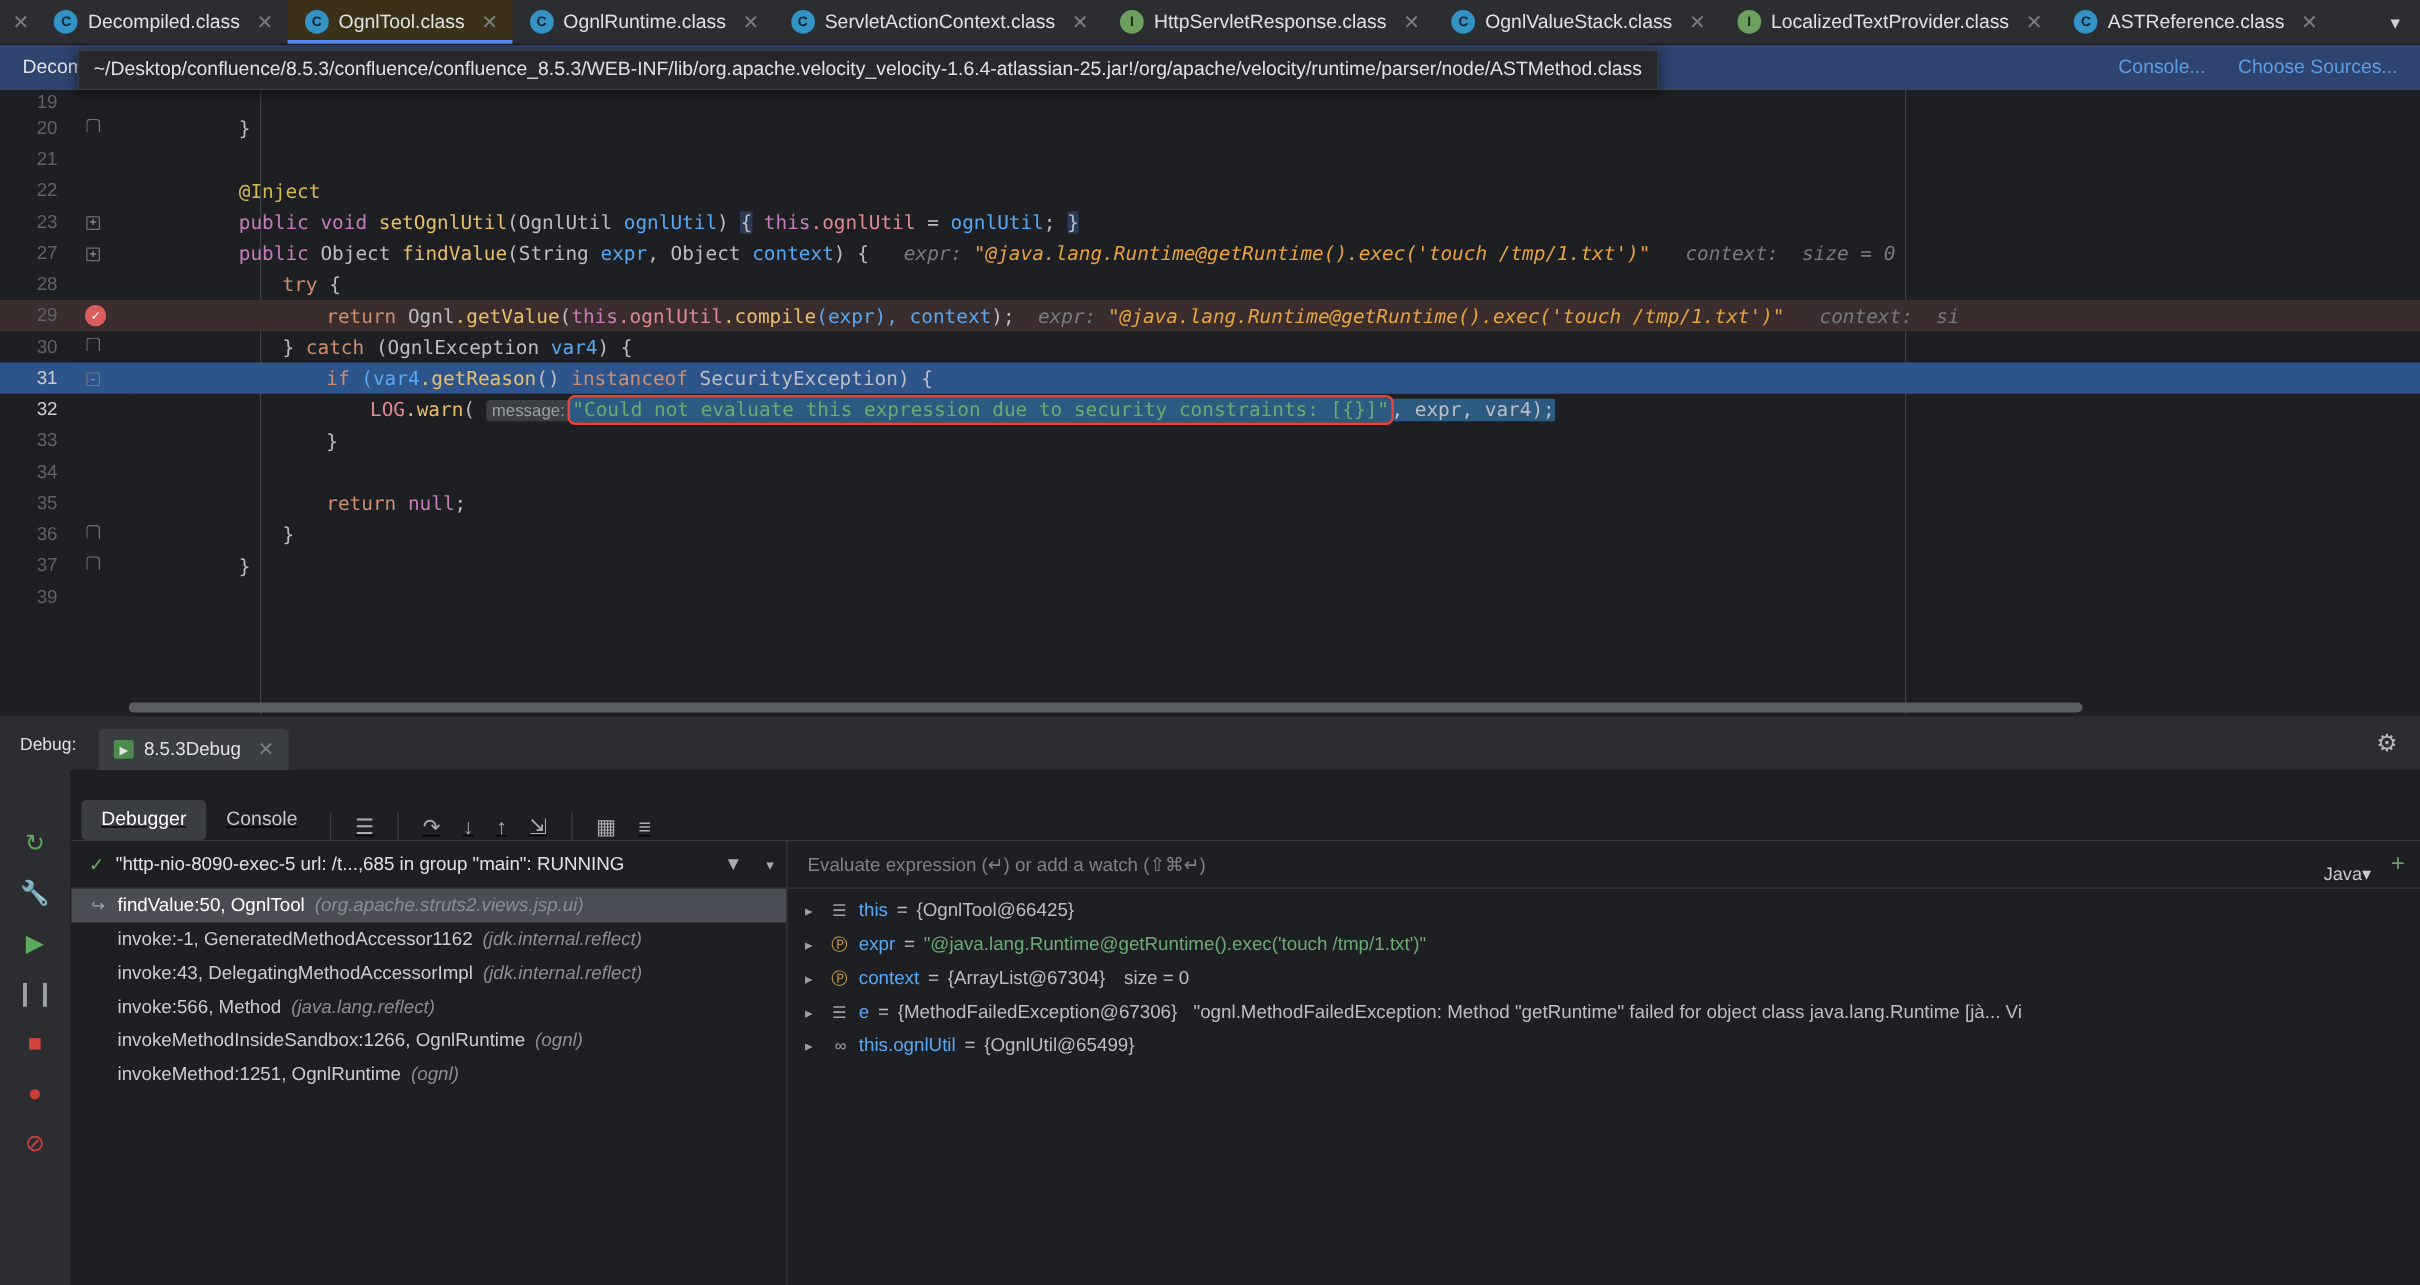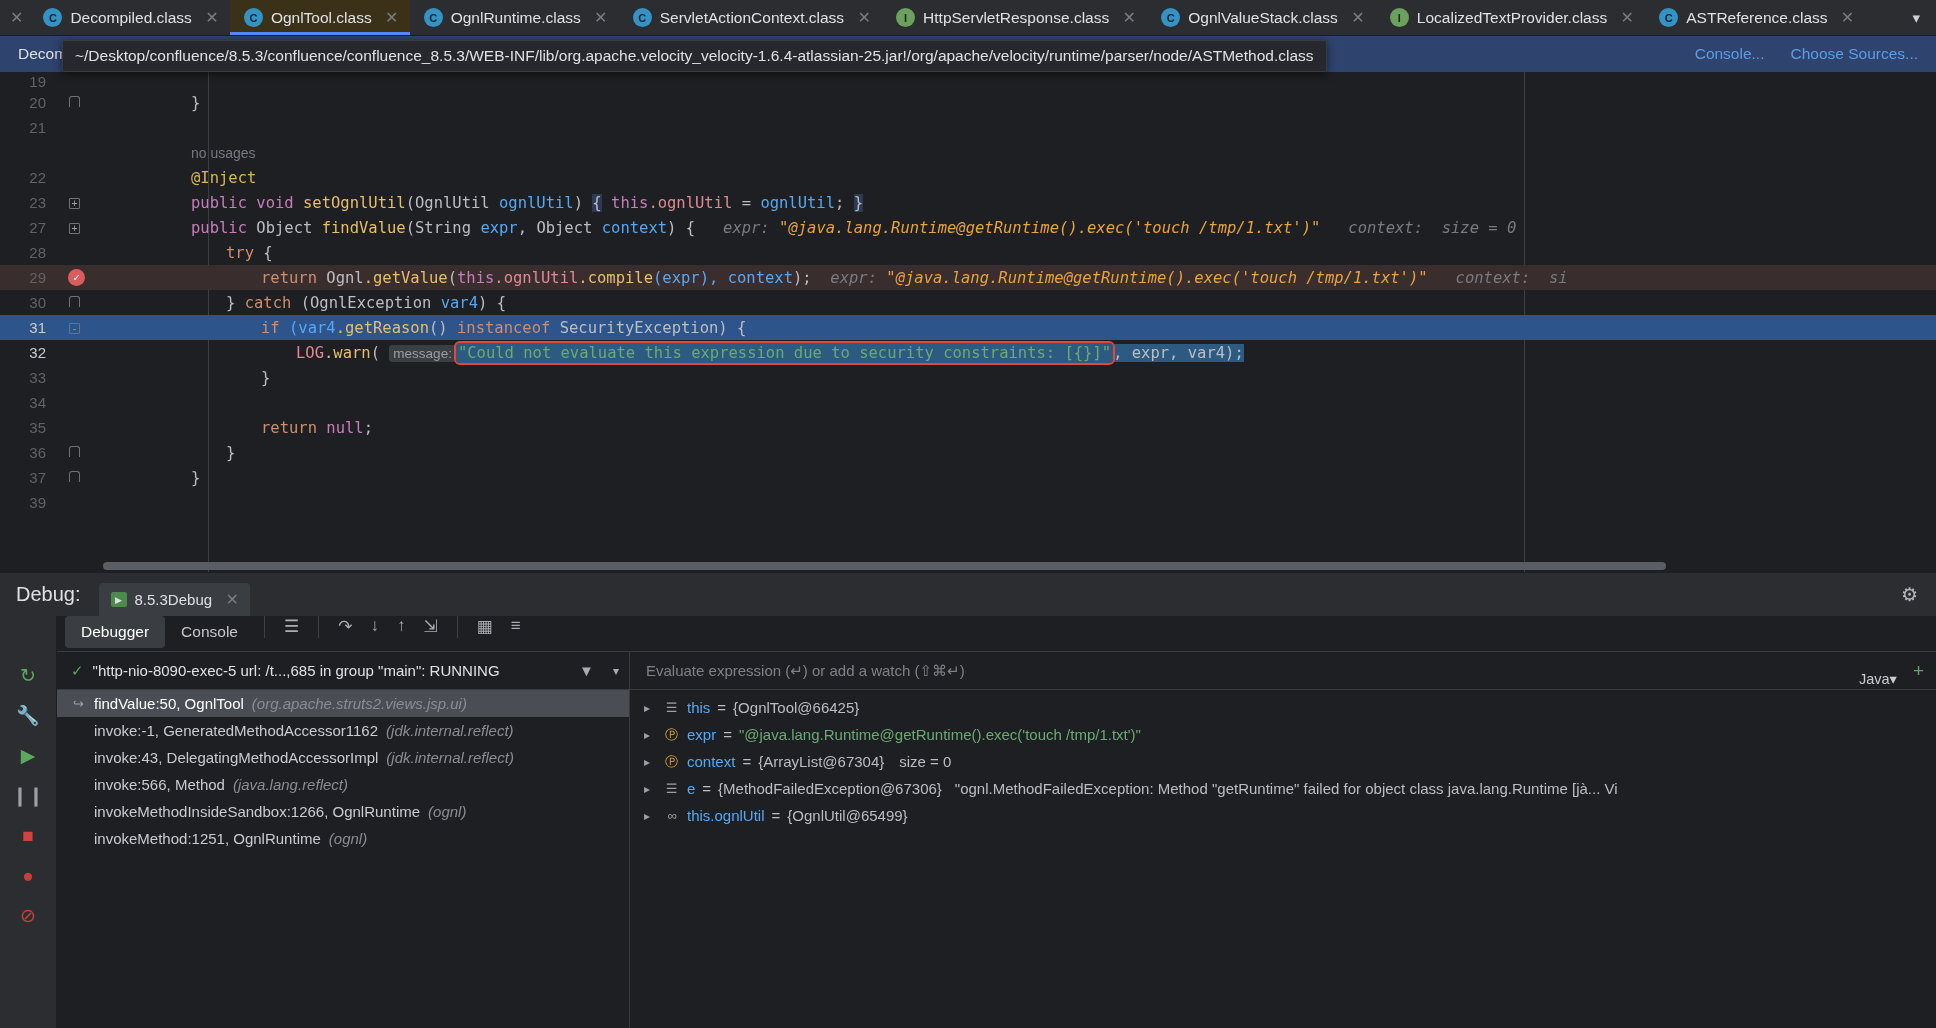--- a/index.html
+++ b/index.html
@@ -170,21 +170,21 @@
     position: absolute; left: 0; width: 86%; height: 8px;
     background: #5a5d63; border-radius: 4px;
   }
 
   
   .debug-header {
     position: absolute; left: 0; right: 0; bottom: 412px; height: 44px;
     background: #2b2d30; display: flex; align-items: center;
     padding-left: 16px; border-top: 1px solid #1e1f22;
   }
-  .debug-title { color: #dfe1e5; font-size: 20px; margin-right: 18px; }
+  .debug-title { color: #dfe1e5; font-size: 14px; margin-right: 18px; }
   .debug-tab {
     display: flex; align-items: center; gap: 8px;
     background: #3a3d41; border-radius: 4px 4px 0 0;
     padding: 7px 10px 7px 12px; font-size: 15px; color: #dfe1e5;
     position: relative; top: 5px;
   }
   .dbg-run-icon {
     width: 16px; height: 15px; background: #4d8a4d;
     border-radius: 2px; display:flex; align-items:center; justify-content:center;
     font-size: 9px; color: #dfe1e5;
@@ -203,22 +203,22 @@
     border-right: 1px solid #1e1f22;
   }
   .sb-icon { font-size: 19px; color: #9aa0a6; cursor: pointer; line-height: 1; }
   .sb-icon.green { color: #5ca85c; }
   .sb-icon.red { color: #d1443e; }
   .sb-icon.redcircle { color: #c9403a; }
 
   .debug-main { flex: 1 1 auto; display: flex; flex-direction: column; }
 
   .dbg-tabs {
-    height: 36px; display: flex; align-items: flex-start; gap: 0;
-    padding-left: 8px; border-bottom: 1px solid #393b40;
+    height: 57px; display: flex; align-items: flex-end; gap: 0;
+    padding-left: 8px; border-bottom: 1px solid #393b40; text-decoration: underline;
   }
   .dbg-tab {
     padding: 7px 16px; font-size: 15.5px; color: #c4c7cc; cursor: pointer;
     border-radius: 4px;
   }
   .dbg-tab.active { background: #3a3d41; color: #ffffff; }
   .dbg-toolsep { width: 1px; height: 22px; background: #3c3f44; margin: 0 10px; }
   .dbg-ticon { color: #a9acb2; font-size: 17px; padding: 0 9px; cursor: pointer; }
 
   .dbg-split { flex: 1 1 auto; display: flex; min-height: 0; }
@@ -347,25 +347,20 @@
       <span class="fold"><span class="arm"></span></span>
       <span class="code plain" style="padding-left:100px;">}</span>
     </div>
 
     <div class="line">
       <span class="ln">21</span>
       <span class="fold"></span>
       <span class="code"></span>
     </div>
 
-    <div class="line">
-      <span class="ln"></span>
-      <span class="fold"></span>
-      <span class="code usage" style="padding-left:100px;">no usages</span>
-    </div>
 
     <div class="line">
       <span class="ln">22</span>
       <span class="fold"></span>
       <span class="code" style="padding-left:100px;"><span class="ann">@Inject</span></span>
     </div>
 
     <div class="line">
       <span class="ln">23</span>
       <span class="fold"><span class="box">+</span></span>

